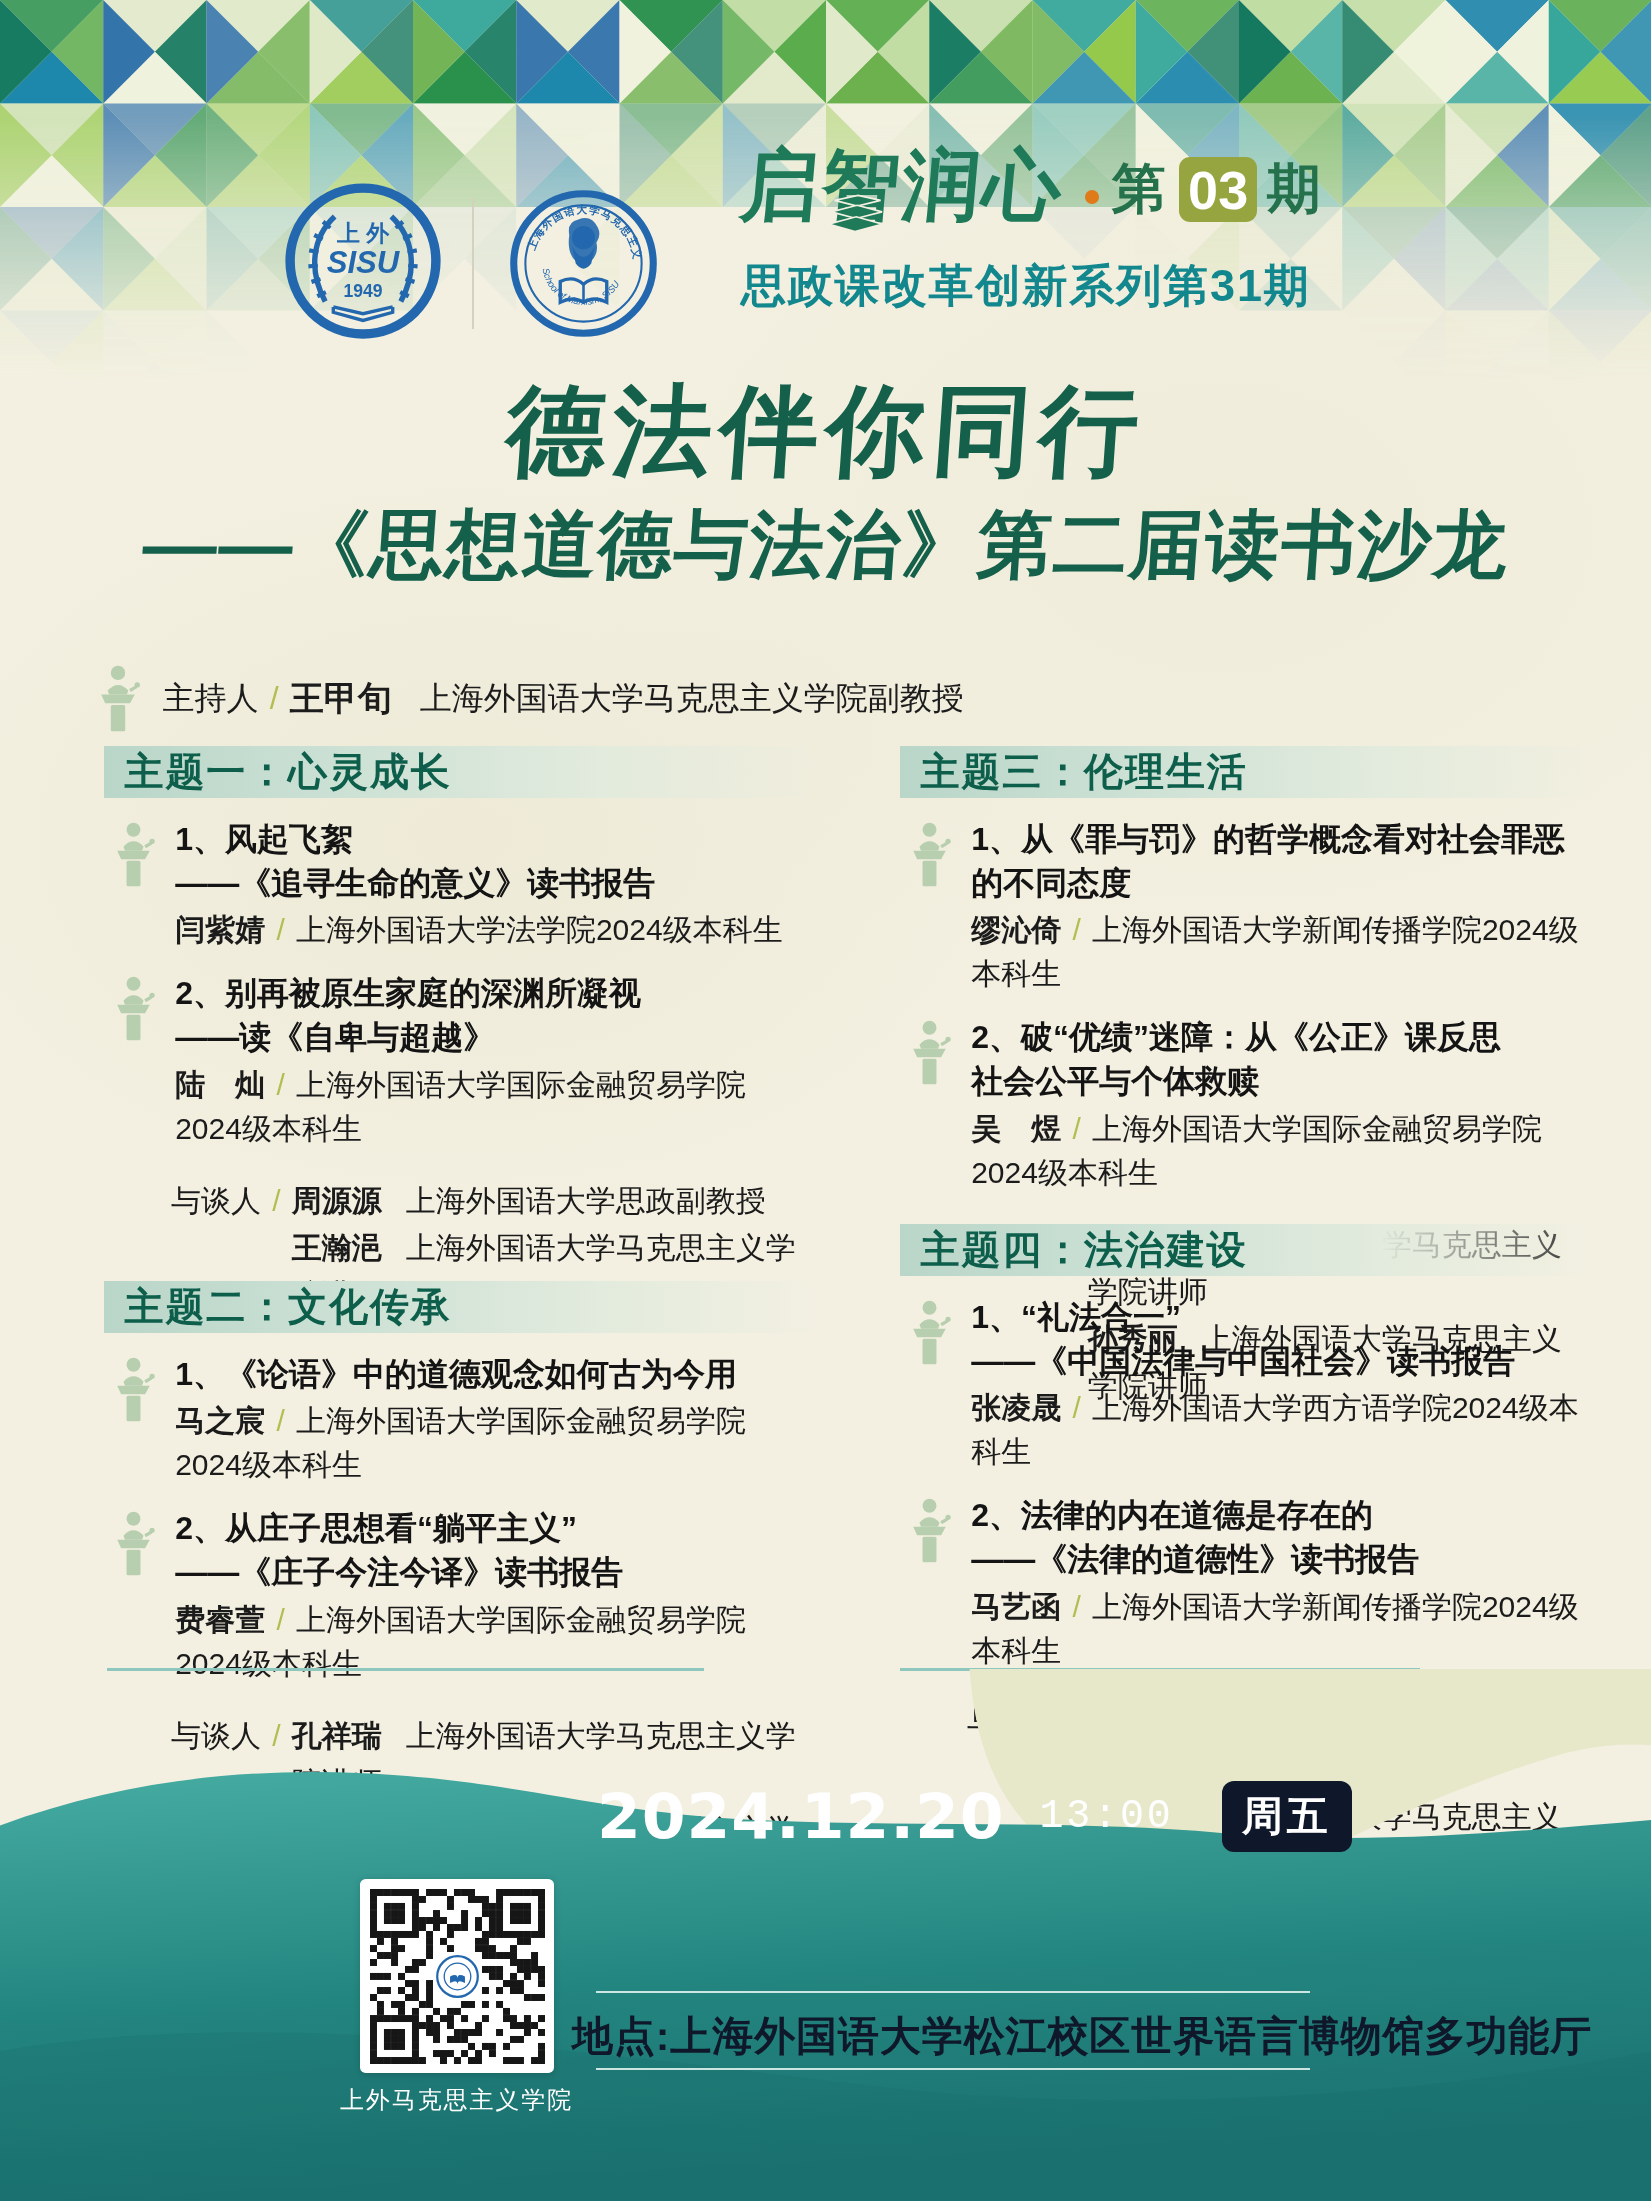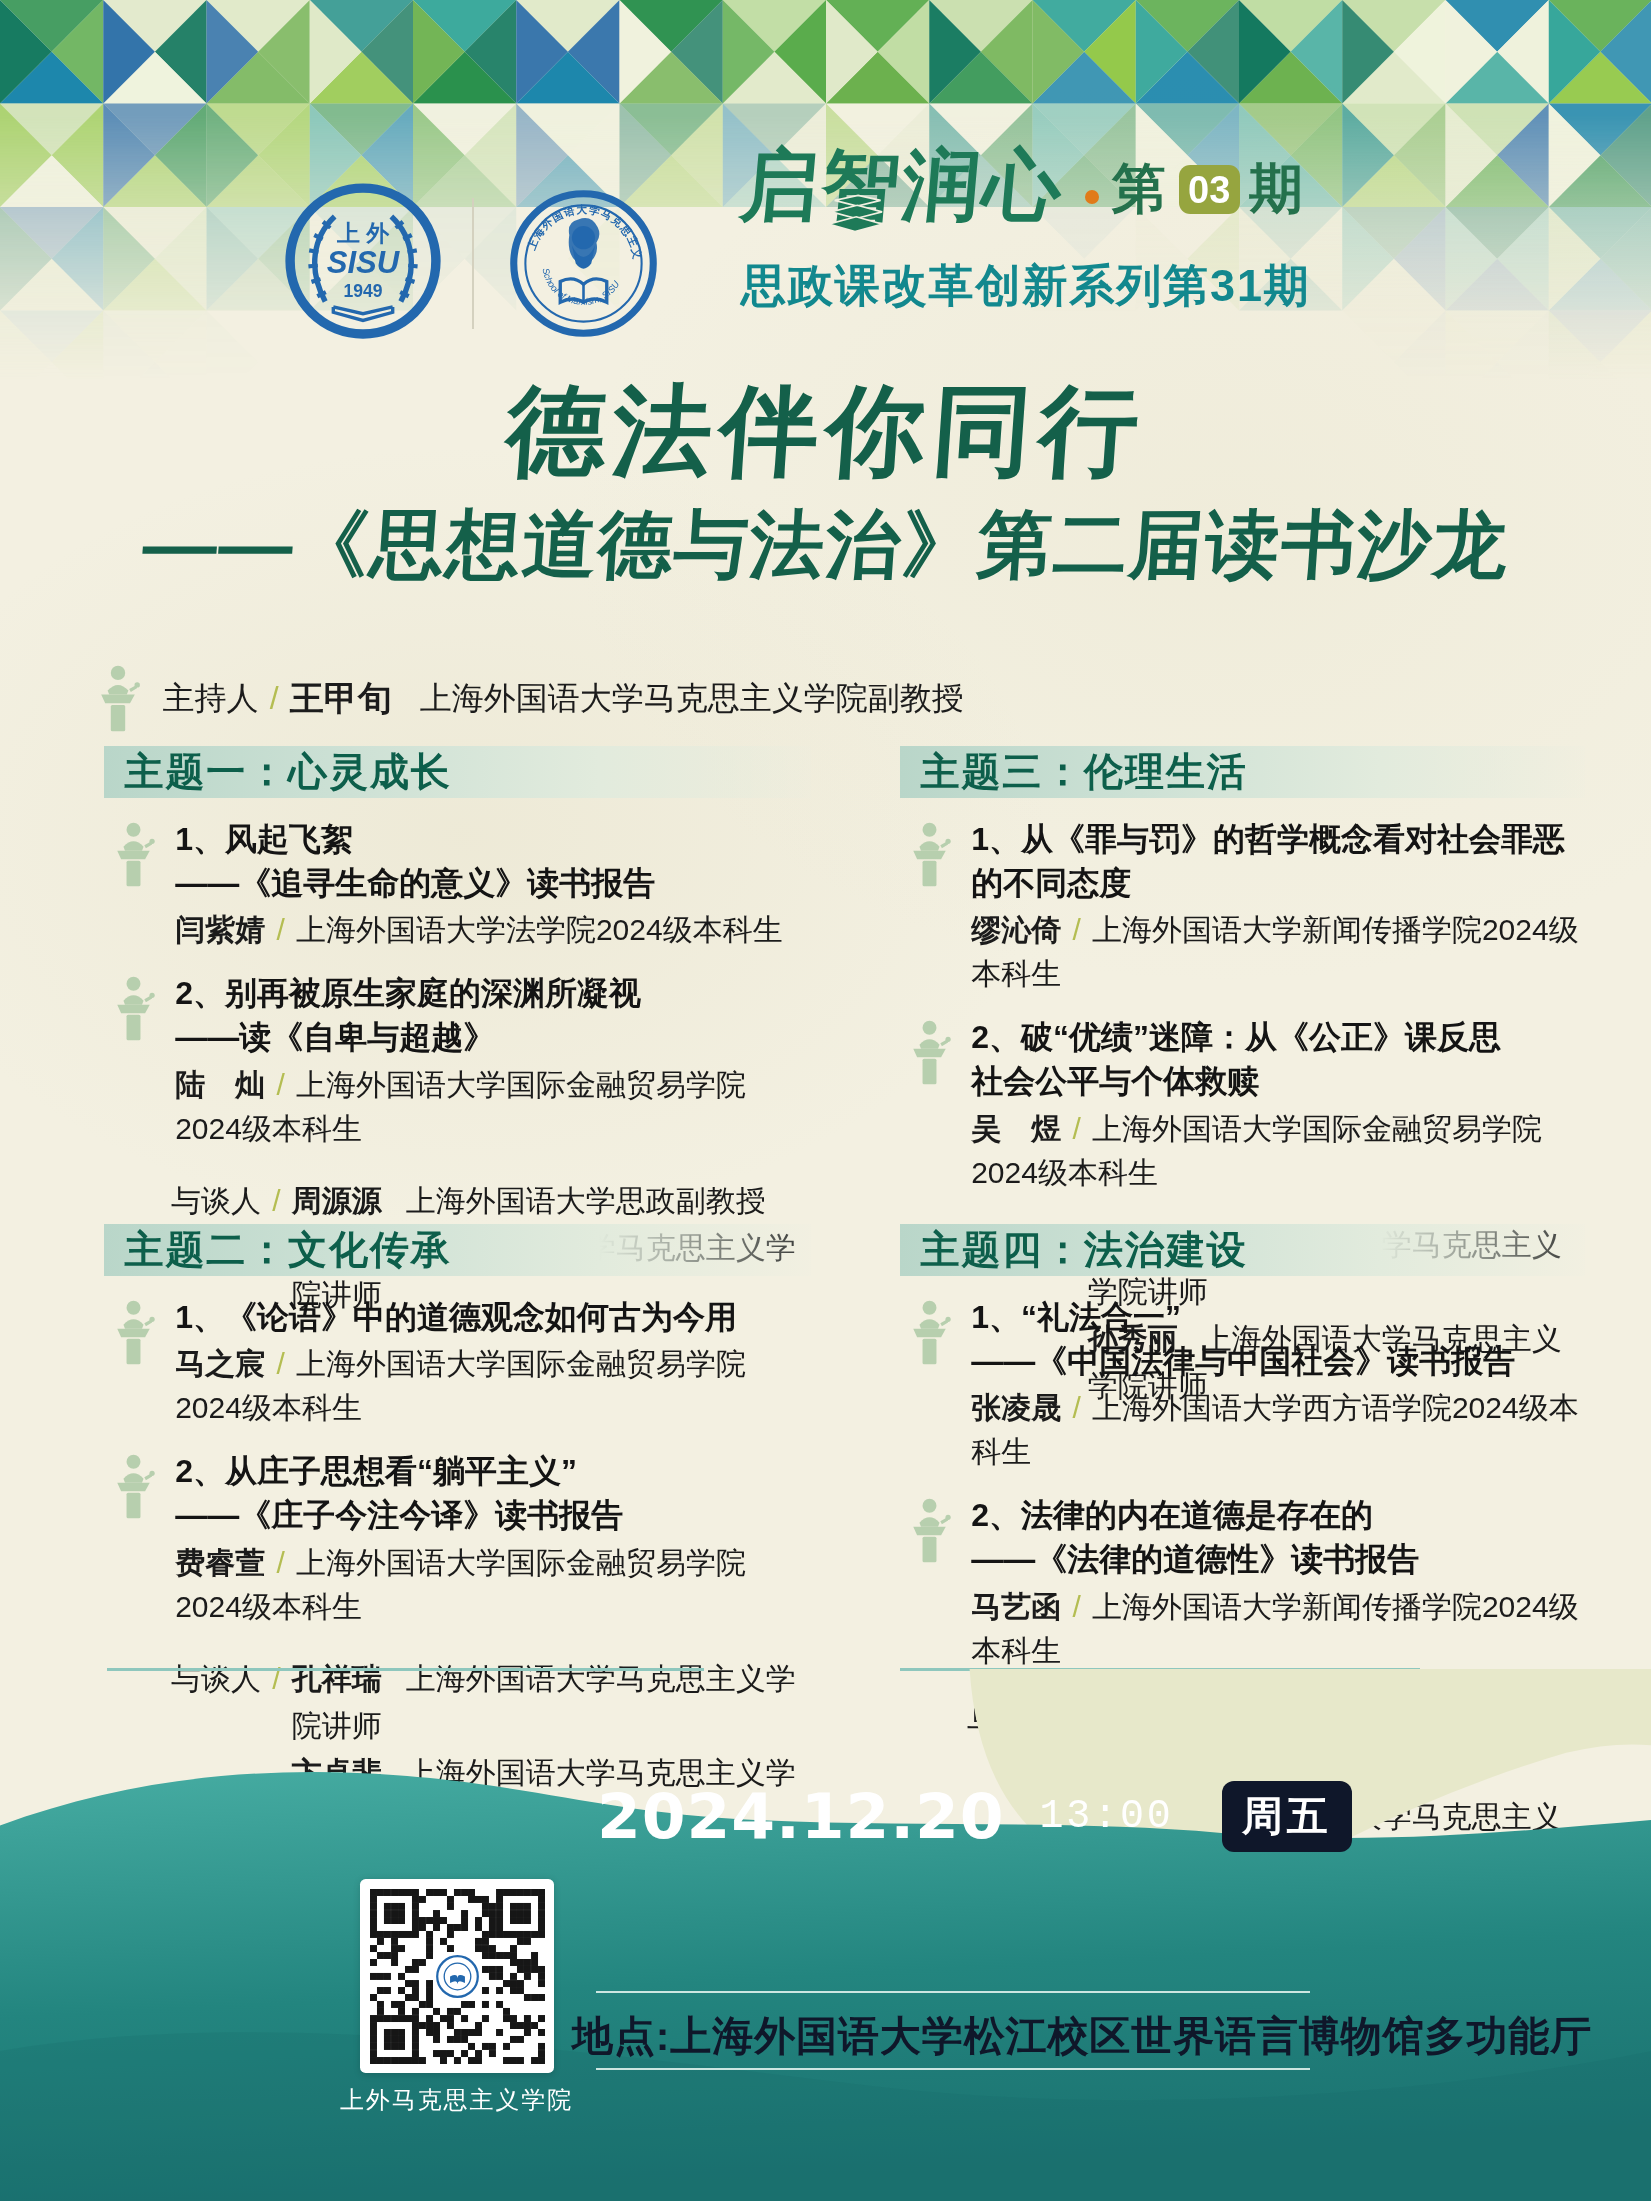--- a/index.html
+++ b/index.html
@@ -29,42 +29,42 @@
   .brand-row{display:flex;align-items:center;}
   .series-title{
     position:relative;font-size:78px;font-weight:900;color:#1e7a58;
     letter-spacing:2.8px;transform:skewX(-5deg);line-height:1;
   }
   .book-stack{position:absolute;left:89px;top:47px;width:58px;height:41px;}
   .issue-dot{width:14px;height:14px;border-radius:50%;background:#e07b1a;margin:24px 13px 0 20.5px;}
   .issue-zh{font-size:54px;font-weight:900;color:#24714c;margin-top:9.3px;letter-spacing:1.9px;}
   .issue-badge{
     margin:9.3px 9.3px 0 11.2px;background:#96a53f;color:#fff;border-radius:11.2px;
-    font-size:38px;font-weight:900;padding:5.6px 9.3px;line-height:1;
+    font-size:54px;font-weight:900;padding:5.6px 9.3px;line-height:1;
   }
   .series-subtitle{
     margin-top:30px;font-size:45px;font-weight:900;color:#12888e;letter-spacing:1.9px;
   }
   
   .title1,.title2{
     position:absolute;left:0;width:100%;text-align:center;color:#14604a;font-weight:900;
     transform:skewX(-4deg);line-height:1.08;
   }
   .title1{top:378px;font-size:99px;letter-spacing:7.5px;}
   .title2{top:505px;font-size:74px;letter-spacing:1.9px;}
   
   .host{position:absolute;left:94px;top:664px;display:flex;align-items:center;font-size:32px;}
   .host .pod{width:48px;height:69px;margin-right:20.5px;}
   .host b{font-size:34px;}
   .host .aff{margin-left:28px;}
   .slash{color:#b4bd52;padding:0 11.2px;font-weight:400;}
   
   .theme{position:absolute;}
   .t1{left:104px;top:746px;width:707px;}
-  .t2{left:104px;top:1224px;width:707px;}
+  .t2{left:104px;top:1281px;width:707px;}
   .t3{left:900px;top:746px;width:685px;}
   .t4{left:900px;top:1224px;width:685px;}
   .band{
     height:52px;display:flex;align-items:center;padding-left:20.5px;
     background:linear-gradient(90deg,#b9d6c9 0%,#cde1d5 35%,#e2ebdd 70%,rgba(233,238,226,.12) 100%);
   }
   .band h2{font-size:39px;font-weight:900;color:#0d5f4b;margin:0;letter-spacing:1.9px;}
   .item{display:flex;align-items:flex-start;margin:18.6px 0 0 5.6px;}
   .item .pod{width:47px;height:65px;flex:none;margin-top:5.6px;}
   .ibody{margin-left:18.6px;}

